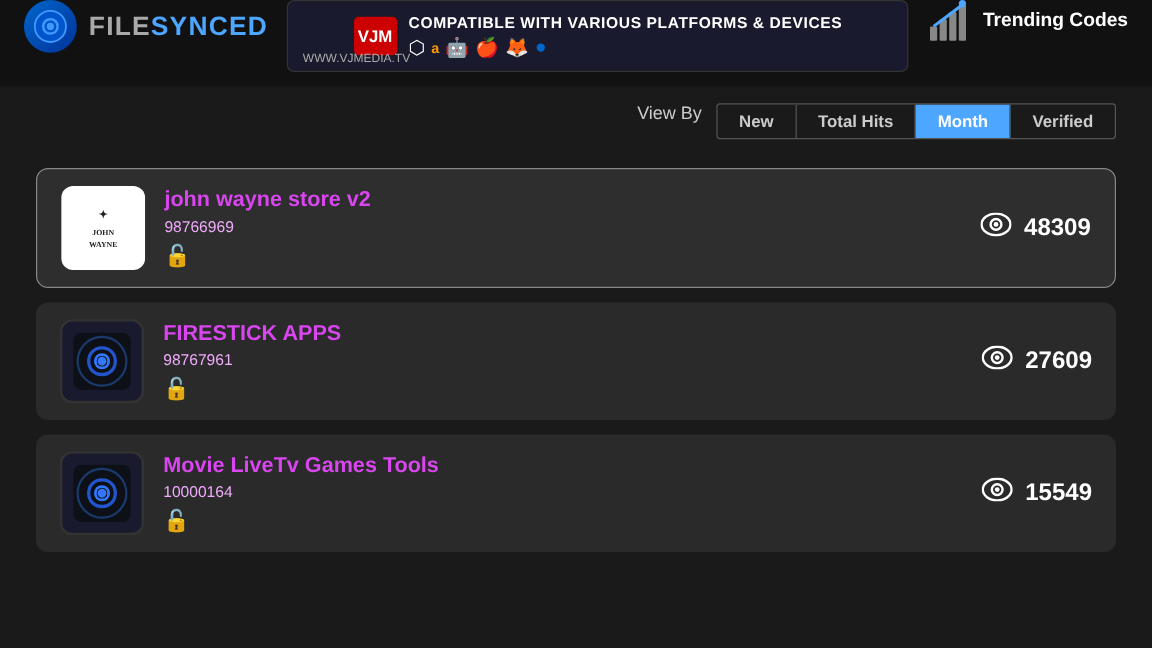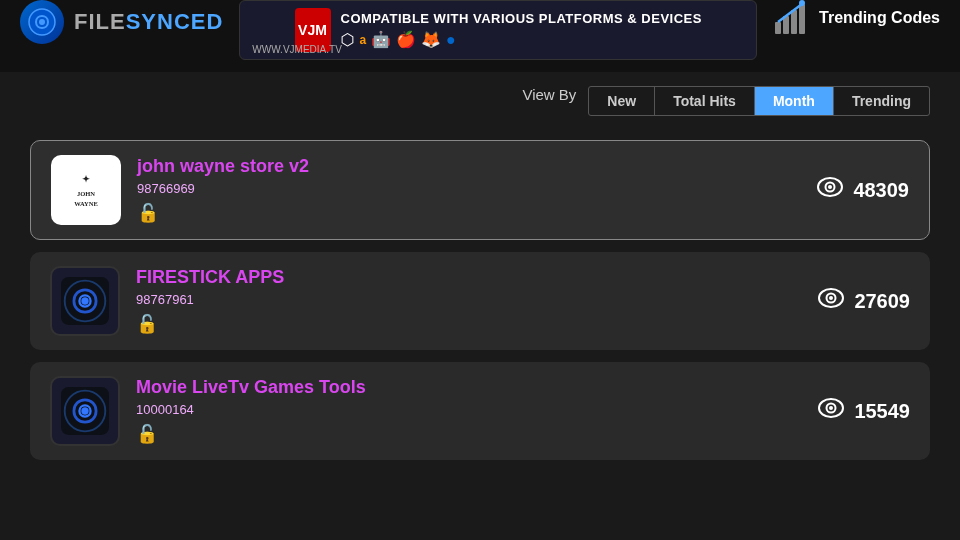--- a/index.html
+++ b/index.html
@@ -64,21 +64,21 @@
 
     .banner-content {
       display: flex;
       align-items: center;
       gap: 10px;
       padding: 0 12px;
     }
 
     .banner-logo {
       width: 36px;
-      height: 44px;
+      height: 32px;
       background: #cc0000;
       border-radius: 4px;
       display: flex;
       align-items: center;
       justify-content: center;
       font-weight: bold;
       font-size: 14px;
       color: #fff;
     }
 
@@ -306,21 +306,21 @@
     <div class="trending-label">Trending Codes</div>
   </div>
 </div>
 
 <div class="view-by-bar">
   <span class="view-by-label">View By</span>
   <div class="filter-buttons">
     <button class="filter-btn">New</button>
     <button class="filter-btn">Total Hits</button>
     <button class="filter-btn active">Month</button>
-    <button class="filter-btn">Trending</button>
+    <button class="filter-btn">Verified</button>
   </div>
 </div>
 
 <div class="content">
 
   <div class="list-item selected">
     <div class="item-thumbnail">
       <div class="john-wayne-img">
         <svg width="60" height="60" viewBox="0 0 60 60">
           <rect width="60" height="60" fill="#fff"></rect>

